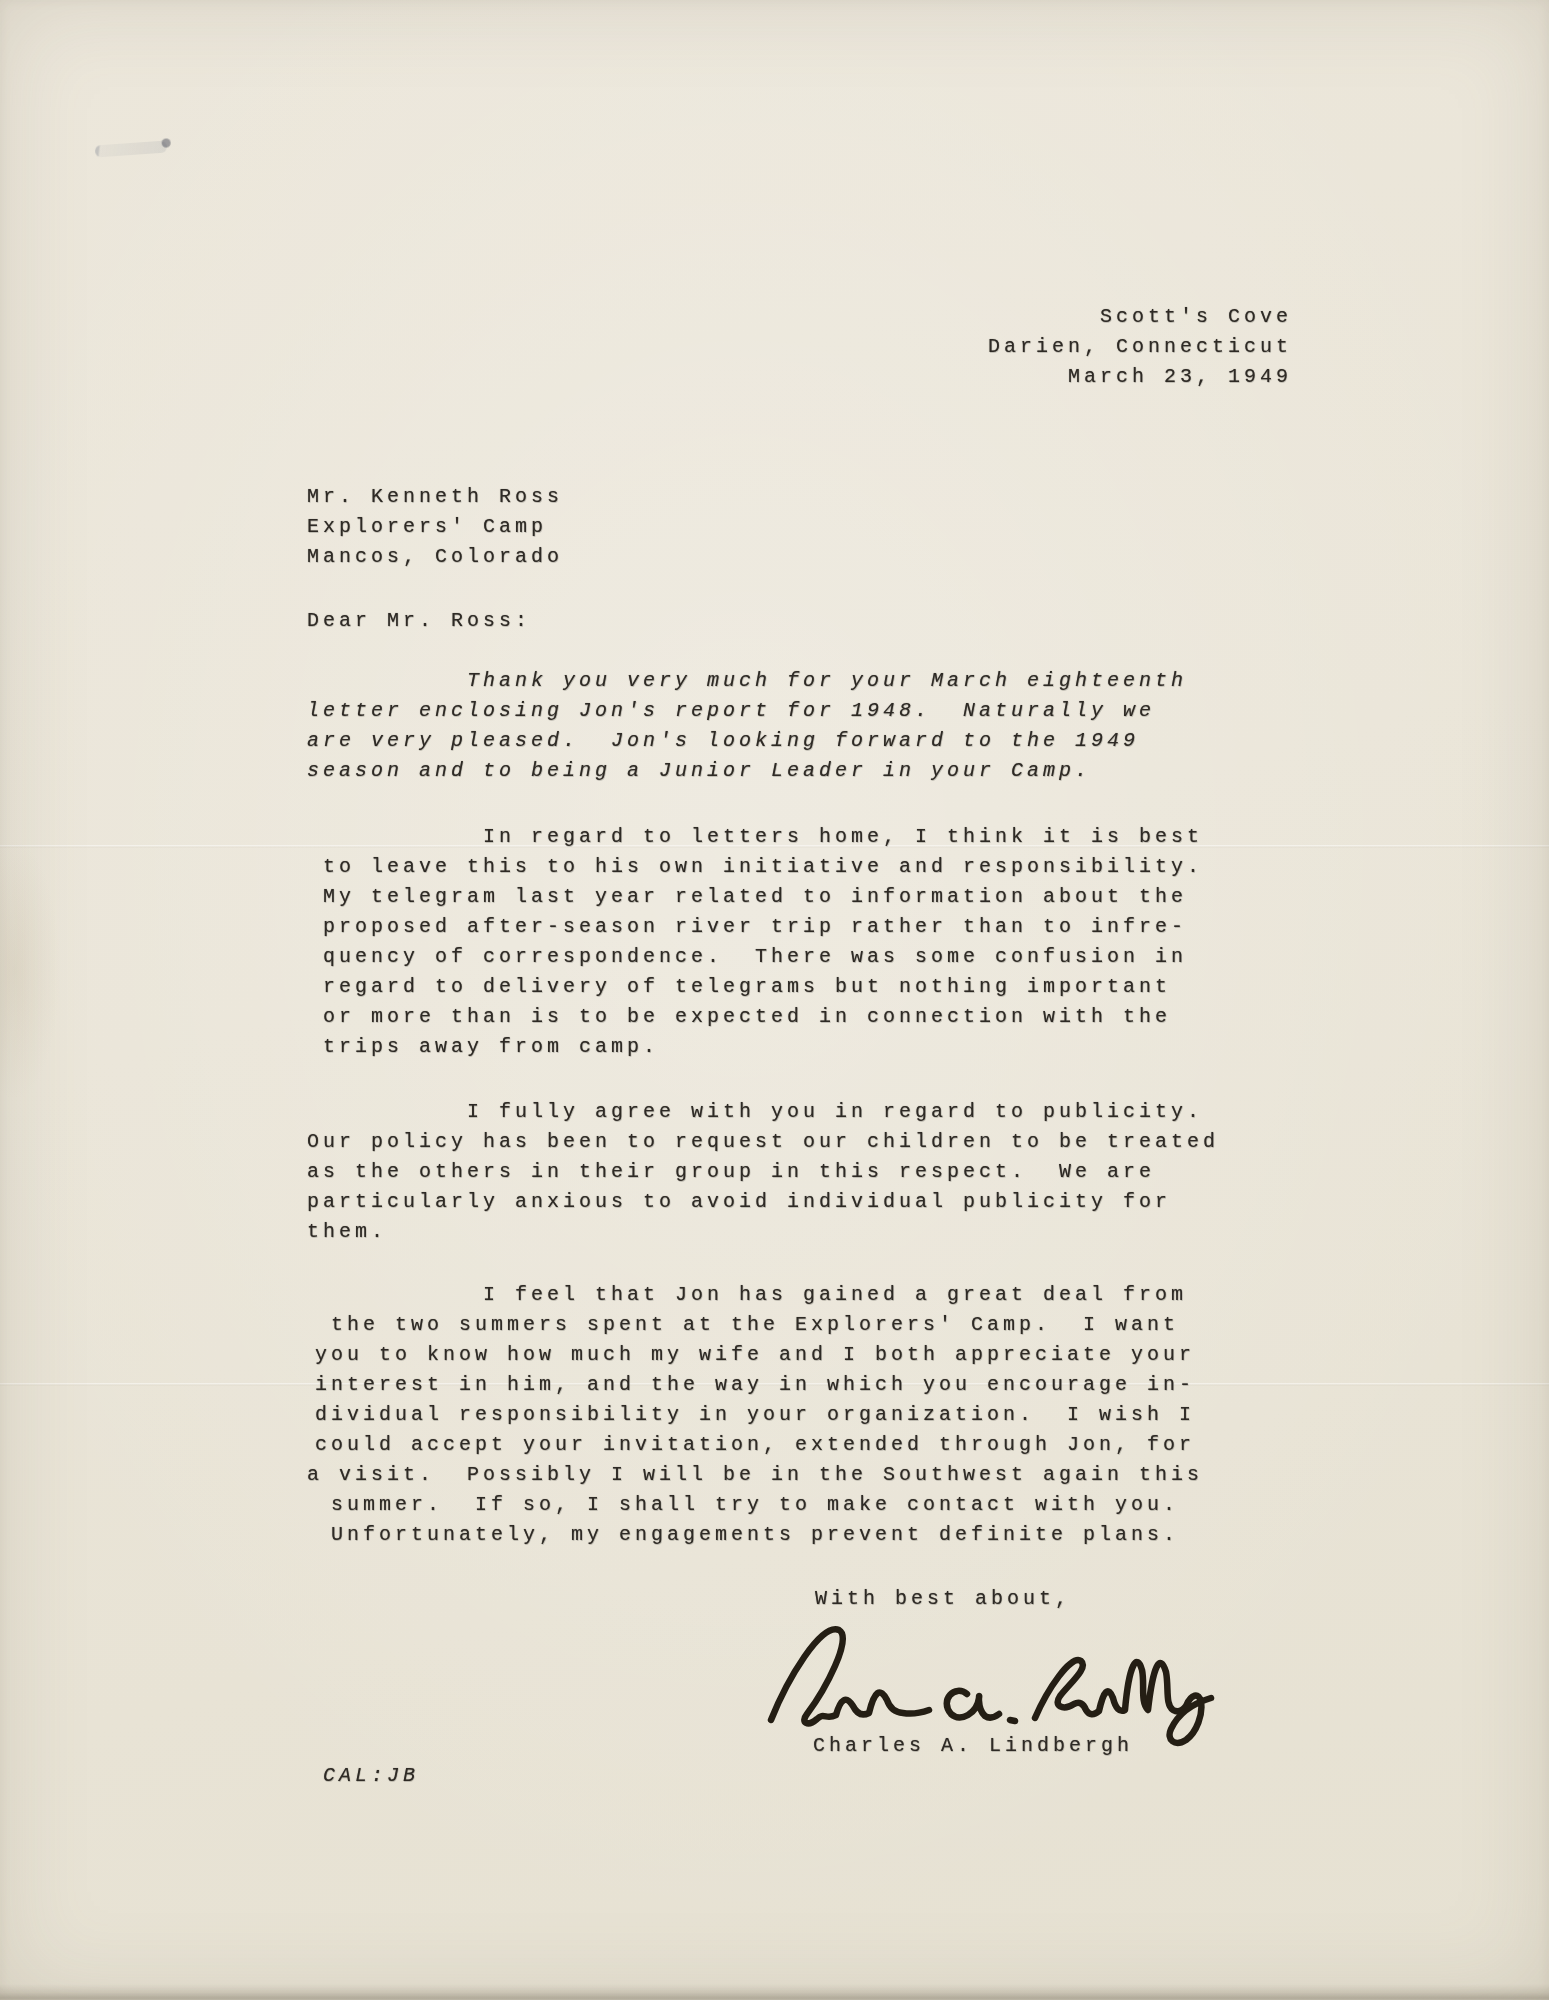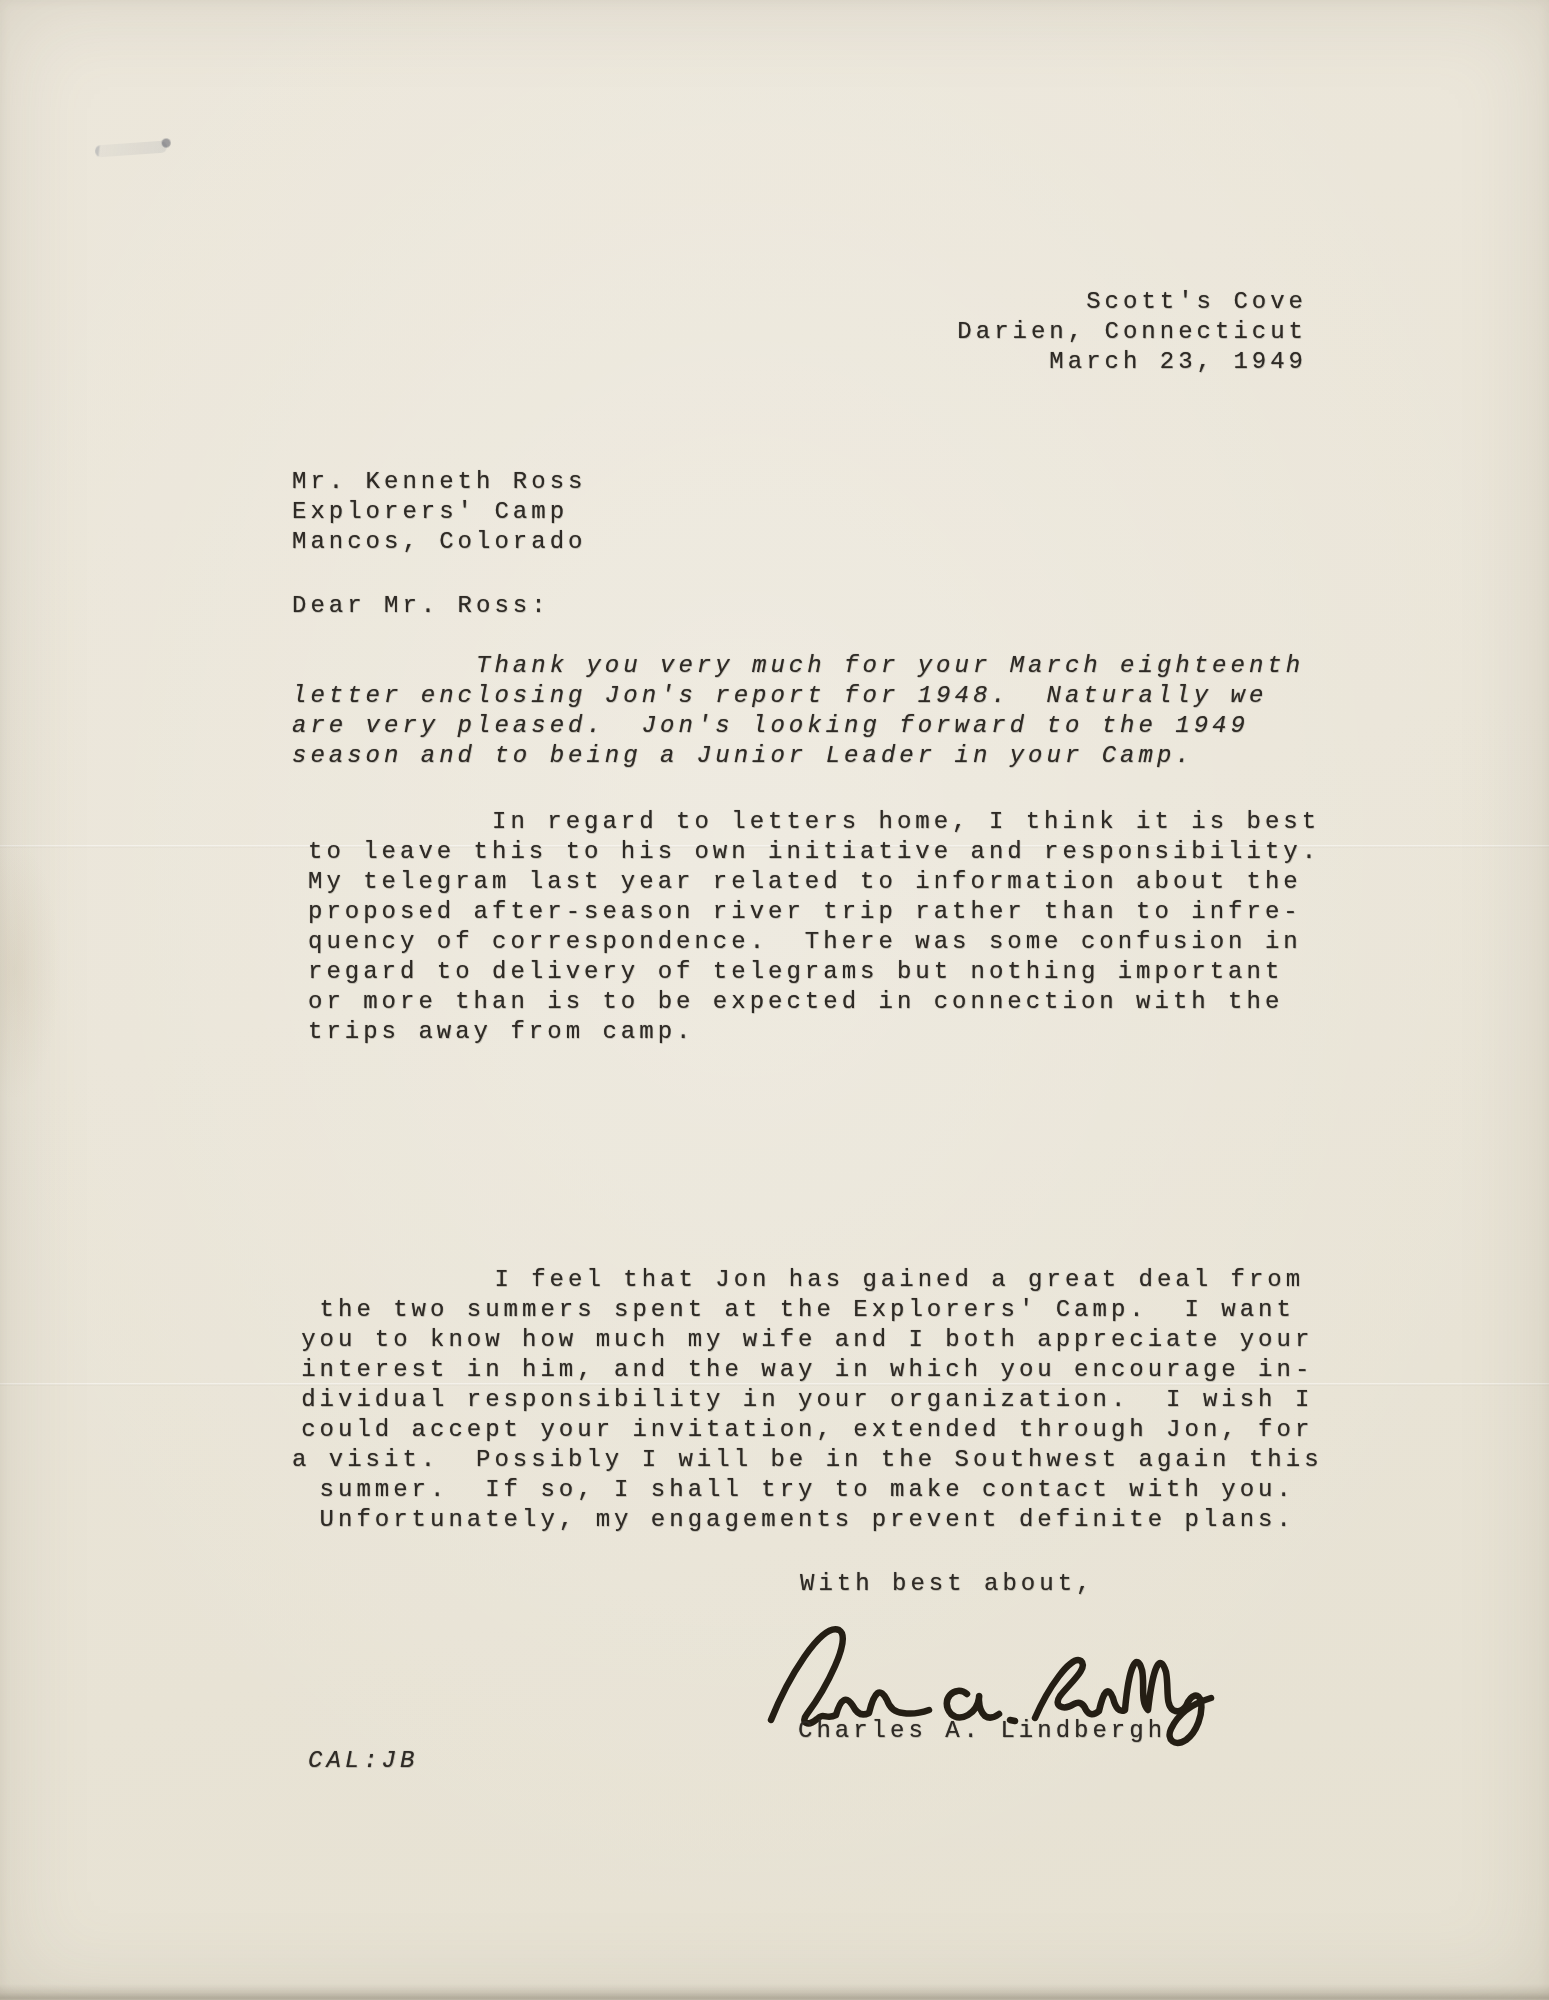--- a/index.html
+++ b/index.html
@@ -11,24 +11,24 @@
       linear-gradient(165deg, #ece7db 0%, #eae5d8 45%, #e6e1d2 100%);
     overflow:hidden;
     font-family:"Liberation Mono","DejaVu Sans Mono",monospace;
   }
   
   .paper::after{
     content:"";position:absolute;inset:0;pointer-events:none;
     box-shadow:inset 0 0 90px rgba(120,110,90,0.18), inset 0 0 12px rgba(120,110,90,0.10);
   }
   .tblock{
-    position:absolute;margin:0;
+    position:absolute;margin:15px;
     white-space:pre;
     font-family:inherit;
-    font-size:24px;line-height:30px;letter-spacing:4px;
+    font-size:20px;line-height:30px;letter-spacing:4px;
     color:#2e2a25;
     text-shadow:0 0 1px rgba(46,42,37,0.55), 0.6px 0.6px 0 rgba(46,42,37,0.18);
   }
   .sender{top:287px;right:242px;text-align:right;}
   .recipient{top:467px;left:292px;}
   .salutation{top:591px;left:292px;}
   .para1{top:651px;left:292px;font-style:italic;}
   .para2{top:807px;left:308px;}
   .para3{top:1082px;left:292px;}
   .para4{top:1265px;left:292px;text-align:center;}
@@ -77,20 +77,25 @@
 
   <pre class="tblock para2">          In regard to letters home, I think it is best
 to leave this to his own initiative and responsibility.
 My telegram last year related to information about the
 proposed after-season river trip rather than to infre-
 quency of correspondence.  There was some confusion in
 regard to delivery of telegrams but nothing important
 or more than is to be expected in connection with the
 trips away from camp.</pre>
 
+  <pre class="tblock para3">          I fully agree with you in regard to publicity.
+Our policy has been to request our children to be treated
+as the others in their group in this respect.  We are
+particularly anxious to avoid individual publicity for
+them.</pre>
 
   <pre class="tblock para4">          I feel that Jon has gained a great deal from
 the two summers spent at the Explorers' Camp.  I want
 you to know how much my wife and I both appreciate your
 interest in him, and the way in which you encourage in-
 dividual responsibility in your organization.  I wish I
 could accept your invitation, extended through Jon, for
 a visit.  Possibly I will be in the Southwest again this
 summer.  If so, I shall try to make contact with you.
 Unfortunately, my engagements prevent definite plans.</pre>

